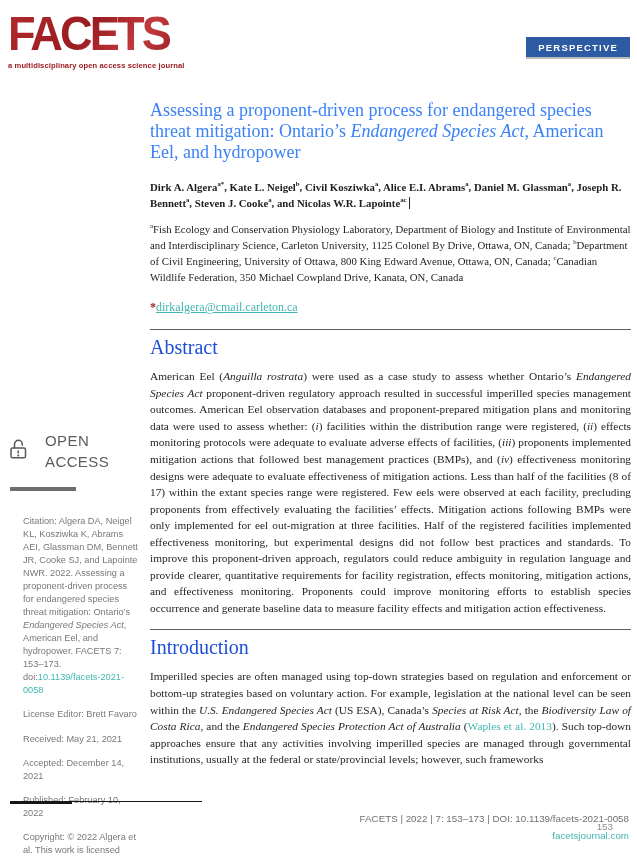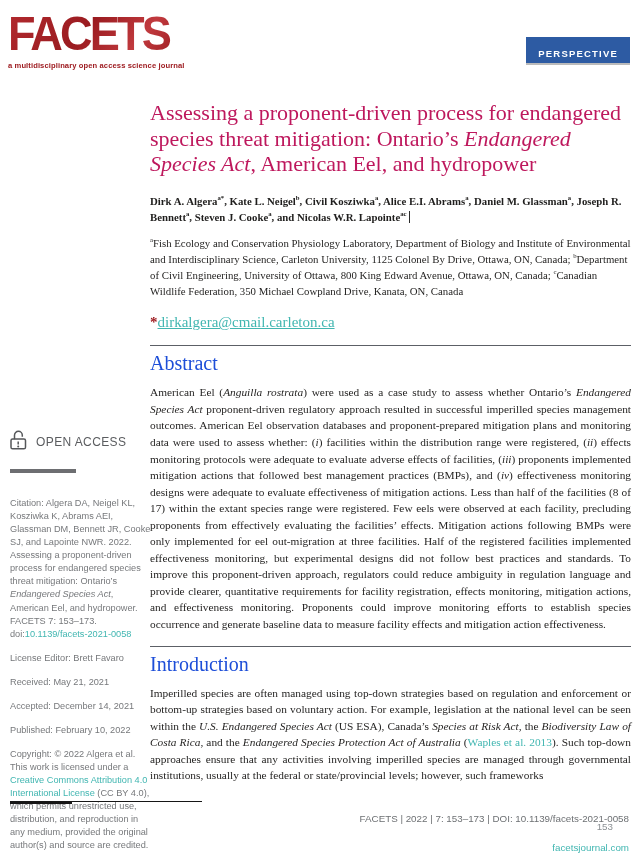--- a/index.html
+++ b/index.html
@@ -21,55 +21,55 @@
     background:linear-gradient(130deg,#b22a2e 0%,#9a1b20 45%,#c13a3e 75%,#9a1b20 100%);
     -webkit-background-clip:text;background-clip:text;-webkit-text-fill-color:transparent;
   }
   .logo-tagline{
     font-family:"Liberation Sans",sans-serif;font-size:7.6px;font-weight:bold;
     color:var(--brand-red,#9e1c21);margin-top:3px;letter-spacing:.1px;white-space:nowrap;
   }
   .badge{
     position:absolute;top:37px;right:7px;background:var(--badge-blue,#2d5ba3);color:#fff;
     font-family:"Liberation Sans",sans-serif;font-size:9.5px;font-weight:bold;letter-spacing:1.2px;
-    padding:11px 12px 4px;box-shadow:0 2px 0 rgba(60,60,60,.35);
+    padding:5px 12px 4px;box-shadow:0 2px 0 rgba(60,60,60,.35);
   }
 
   
   .main{position:absolute;left:150px;top:100px;width:481px}
-  .title{font-size:22px;line-height:1.17;color:#be185d;font-weight:normal;margin:0 0 16px}
+  .title{font-size:18px;line-height:1.17;color:#3b82f6;font-weight:normal;margin:0 0 16px}
   .authors{font-size:10.8px;font-weight:bold;color:#1f1e1d;line-height:1.5;margin:0 0 9px}
   .authors::after{content:"";display:inline-block;width:1px;height:12px;background:#2b2b2b;margin-left:2px;vertical-align:-2px}
   .affiliations{font-size:10.8px;line-height:1.5;margin:0 0 15px;color:#262524}
-  .email-line{font-size:15px;margin:0 0 14px}
+  .email-line{font-size:12px;margin:0 0 14px}
   .email-star{color:var(--brand-red,#9e1c21);font-weight:bold}
   .email-link{color:var(--link-teal,#41b6b1);text-decoration:underline;cursor:pointer}
   .rule{border:none;border-top:1px solid #5c6066;margin:0 0 6px}
   .section-heading{font-size:20px;color:#1d4ed8;font-weight:normal;margin:0 0 9px}
   .para{font-size:11.35px;line-height:1.46;text-align:justify;margin:0 0 13px;color:#262524}
   .keywords{font-size:11.35px;line-height:1.45;margin:0 0 13px;color:#262524}
 
   
   .sidebar{
     position:absolute;left:10px;top:430px;width:141px;
     font-family:"Liberation Sans",sans-serif;font-size:9.2px;color:#76787b;line-height:1.42;
   }
-  .oa-row{display:flex;align-items:center;gap:9px;color:#5a5c5f;font-size:12px;letter-spacing:.4px}
+  .oa-row{display:flex;align-items:center;gap:18px;color:#5a5c5f;font-size:15px;letter-spacing:.4px}
   .oa-divider{width:66px;height:4px;background:#6d6e71;margin:14px 0 24px}
-  .sb-entry{margin:0 0 11px}
+  .sb-entry{margin:0 13px 11px}
 
   
   .footer{
     position:absolute;left:10px;top:801px;width:619px;
     font-family:"Liberation Sans",sans-serif;font-size:9.8px;color:#6d7073;text-align:right;
   }
   .footer-rule{position:relative;width:192px;height:4px;margin-bottom:8px}
   .footer-rule .thick{position:absolute;left:0;top:0;width:62px;height:3px;background:#161616}
   .footer-rule .thin{position:absolute;left:0;top:0;width:192px;height:1px;background:#161616}
-  .footer-site{color:var(--link-teal,#41b6b1);margin-top:18px;cursor:pointer;display:inline-block}
+  .footer-site{color:var(--link-teal,#41b6b1);margin-top:6px;cursor:pointer;display:inline-block}
   .footer-page{position:absolute;right:16px;top:20px;color:#8b9094}
 </style>
 </head>
 <body style="--brand-red: #9e1c21; --badge-blue: #2d5ba3; --link-teal: #41b6b1;">
 
 <div class="logo-wrap">
   <div class="logo-text">FACETS</div>
   <div class="logo-tagline">a multidisciplinary open access science journal</div>
 </div>
 <div class="badge">PERSPECTIVE</div>

